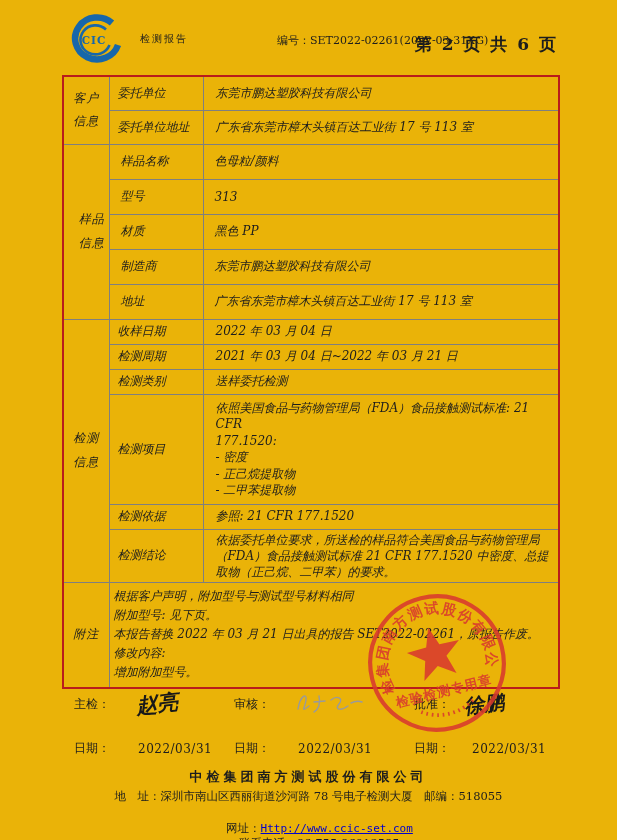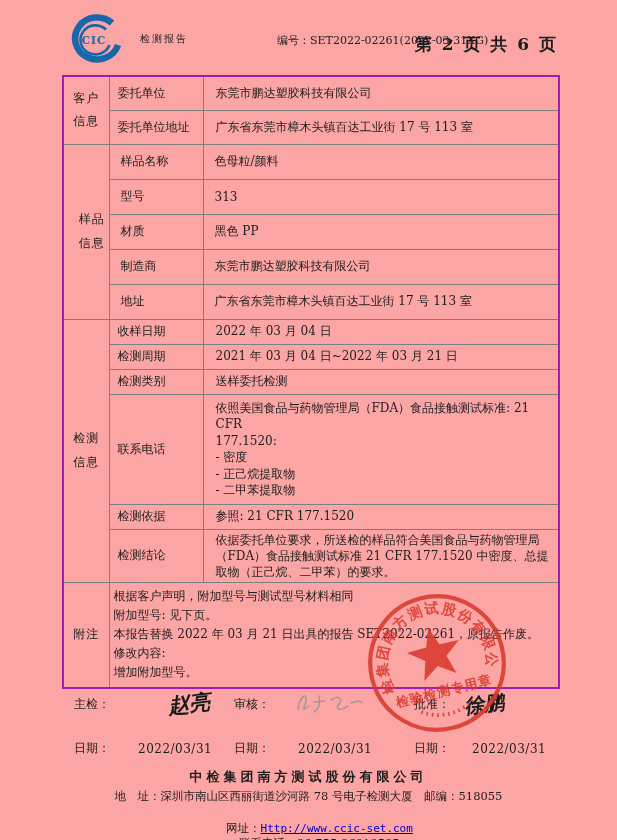--- a/index.html
+++ b/index.html
@@ -1,53 +1,53 @@
 <!DOCTYPE html>
 <html><head>
 <meta charset="utf-8">
 <style>
   * { margin:0; padding:0; box-sizing:border-box; }
   html,body { background:#e9e9e9; }
   .page {
     position:relative; width:617px; height:840px; margin:0 auto;
-    background:#fca5a5; overflow:hidden;
+    background:#eab308; overflow:hidden;
     font-family:"DejaVu Serif","Liberation Serif",serif;
     color:#1d1d1d;
   }
 
   
   .header { position:absolute; left:62px; top:14px; width:496px; height:54px; }
   .logo { position:absolute; left:0; top:0; }
   .h-title { position:absolute; left:78px; top:18px; font-size:10px; font-weight:normal; letter-spacing:2px; }
   .h-no { position:absolute; left:172px; top:19px; font-size:11px; font-weight:normal; white-space:nowrap;margin-left:43px; }
   .h-page { position:absolute; right:0; top:19px; font-size:17px; font-weight:bold; letter-spacing:2px; white-space:nowrap; }
 
   
   table.info {
     position:absolute; left:62px; top:75px; width:496px;
     border-collapse:collapse; table-layout:fixed; font-size:12px;
   }
   table.info td { border:1px solid #7f7f7f; vertical-align:middle; }
-  table.info { border:2px solid #a21caf; }
+  table.info { border:2px solid #b91c1c;font-style:italic; }
   td.sec { text-align:center; padding:0; letter-spacing:1px; line-height:1.95; }
   td.fld { padding:2px 4px 2px 8px;margin-left:19px; }
   td.val { padding:2px 6px 2px 12px; }
   tr.sec-top td { border-top:1.6px solid #5c5c5c; }
   .rh-a td { height:34px; } .rh-b td { height:35px;padding-left:11px; } .rh-c td { height:25px; }
   .rh-items td { height:79px; } .rh-concl td { height:48px; } .rh-note td { height:98px; }
   .multiline { line-height:16.5px; padding:3px 0; }
   .concl-text { line-height:16px; display:block; }
   td.noteval { padding:4px 6px 4px 4px; }
   .note-line { line-height:19.2px; }
 
   
   .sig-area { position:absolute; left:62px; top:682px; width:496px; height:90px; font-size:12px; }
   .sig-col { position:absolute; top:0; display:flex; align-items:center; height:44px; }
   .sig-col .role { white-space:nowrap; }
-  .sig-col-1 { left:12px;gap:32px; } .sig-col-2 { left:172px; } .sig-col-3 { left:352px; }
+  .sig-col-1 { left:12px; } .sig-col-2 { left:172px; } .sig-col-3 { left:352px; }
   .hand {
     display:inline-block; font-style:italic; font-weight:bold; font-size:21px;
     transform:rotate(-7deg); color:#191919; margin-left:26px; white-space:nowrap;
   }
   .sig-col-3 .hand { margin-left:14px; font-size:20px; }
   .scribble { margin-left:18px; }
   .date-row { position:absolute; top:58px; display:flex; align-items:center; }
   .date-row-1 { left:12px; } .date-row-2 { left:172px; } .date-row-3 { left:352px; }
   .date-val { margin-left:28px; letter-spacing:0.5px; }
   .date-row-3 .date-val { margin-left:22px; }
@@ -138,21 +138,21 @@
     </tr>
     <tr class="rh-c">
       <td class="fld">检测周期</td>
       <td class="val">2021 年 03 月 04 日~2022 年 03 月 21 日</td>
     </tr>
     <tr class="rh-c">
       <td class="fld">检测类别</td>
       <td class="val">送样委托检测</td>
     </tr>
     <tr class="rh-items">
-      <td class="fld">联系电话</td>
+      <td class="fld">检测项目</td>
       <td class="val">
         <div class="multiline">
           <div>依照美国食品与药物管理局（FDA）食品接触测试标准: 21 CFR</div>
           <div>177.1520:</div>
           <div>-  密度</div>
           <div>-  正己烷提取物</div>
           <div>-  二甲苯提取物</div>
         </div>
       </td>
     </tr>

